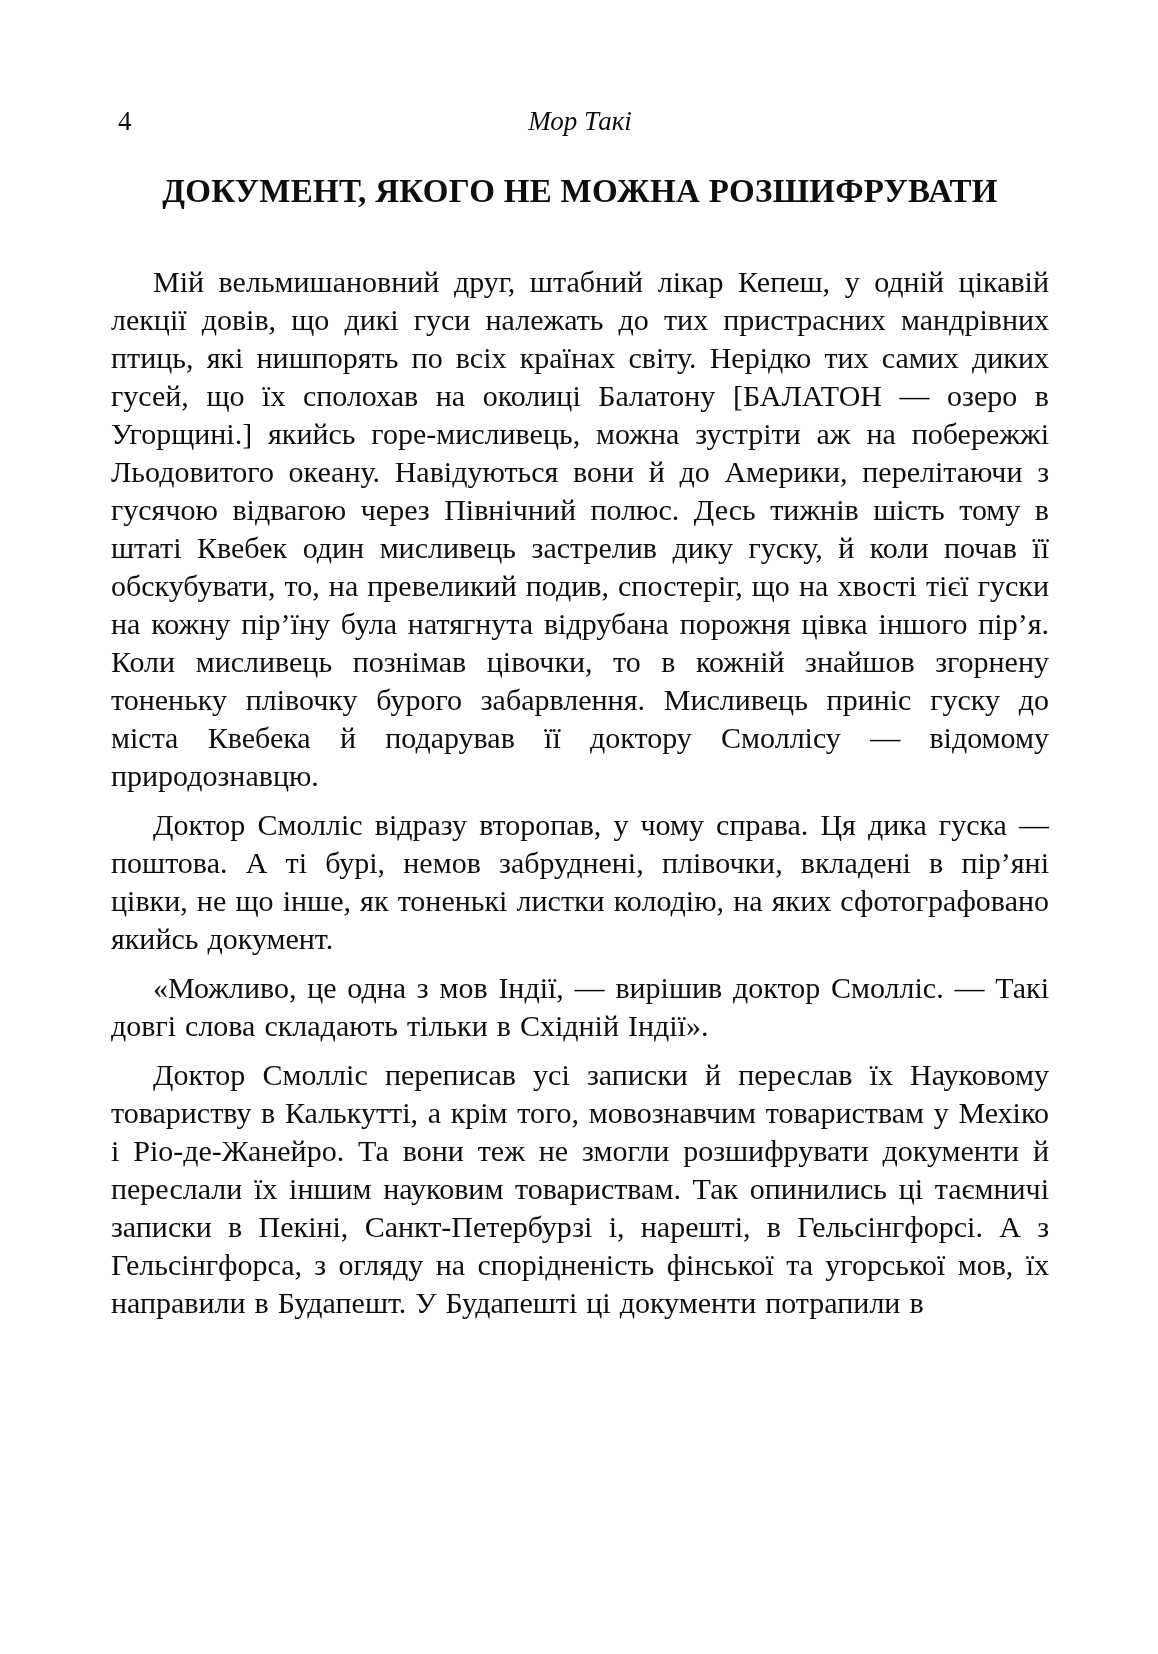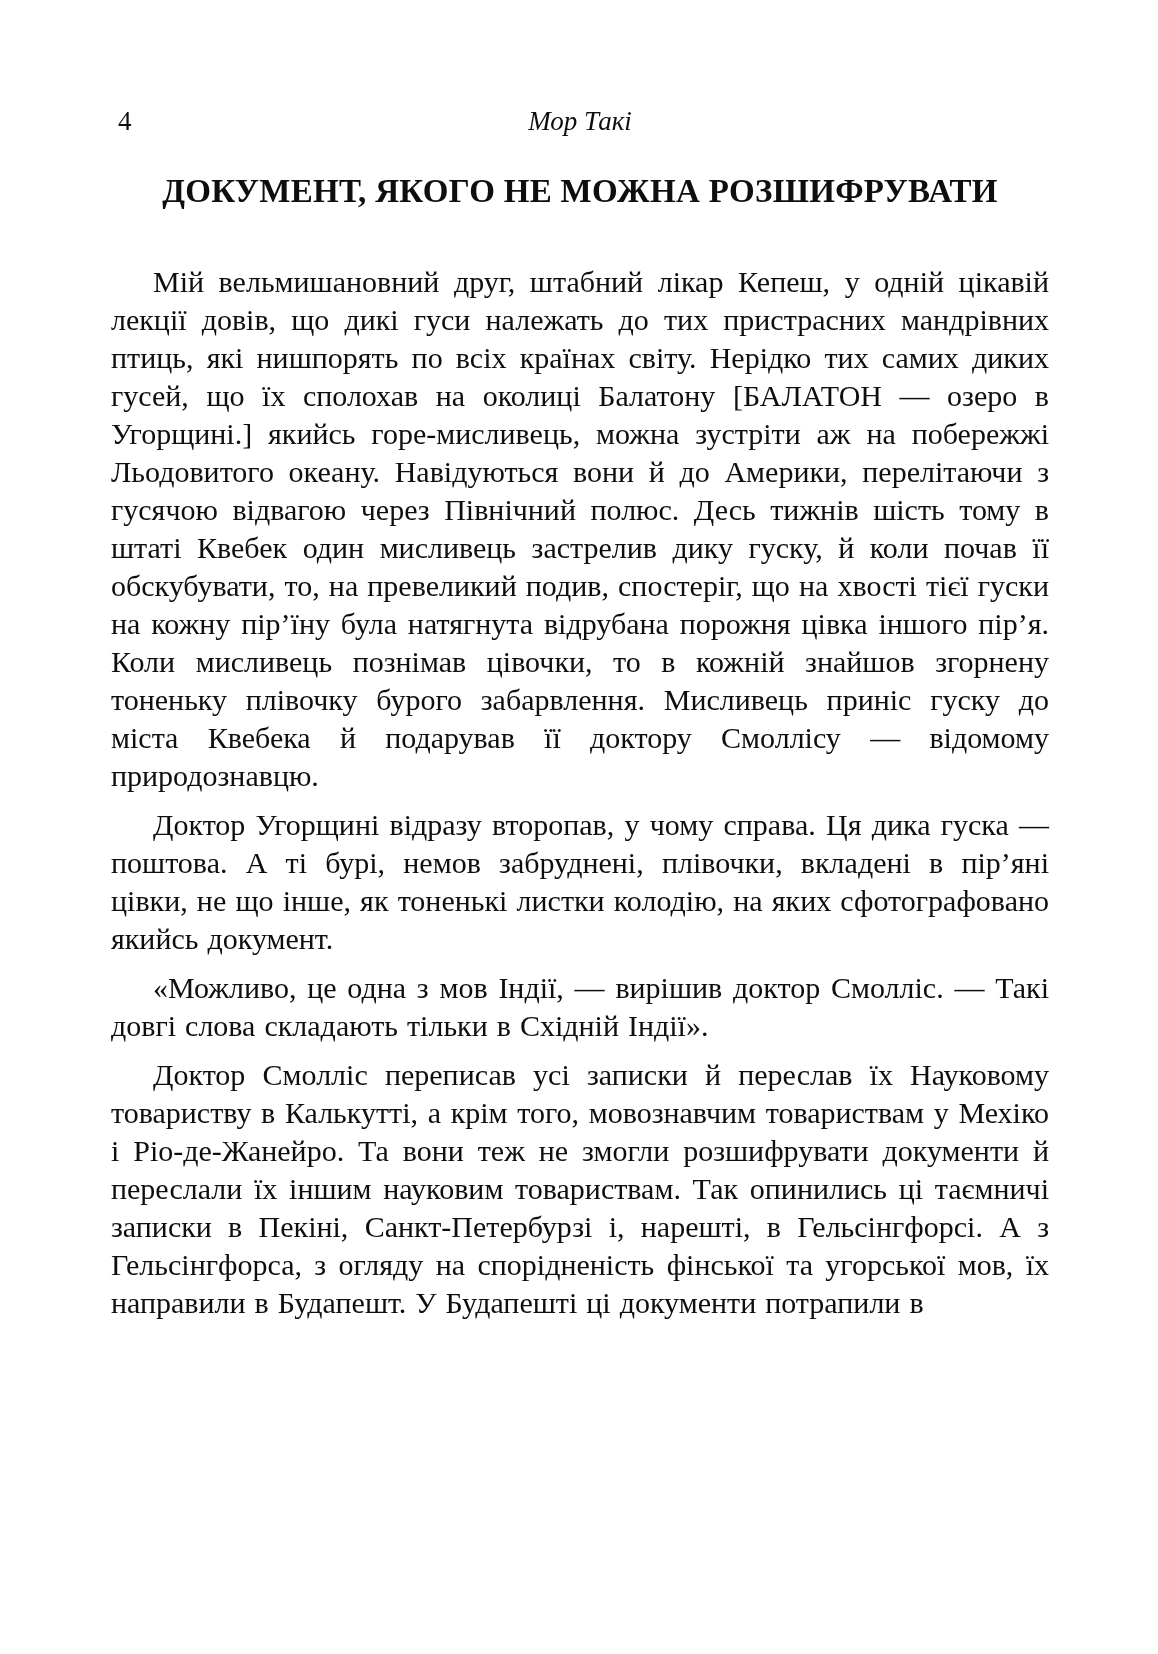--- a/index.html
+++ b/index.html
@@ -73,18 +73,18 @@
 
   <div class="running-head">
     <span class="page-num">4</span>
     <span class="head-title">Мор Такі</span>
   </div>
 
   <h1 class="chapter-title">ДОКУМЕНТ, ЯКОГО НЕ МОЖНА РОЗШИФРУВАТИ</h1>
 
   <div class="body-text">
       <p>Мій вельмишановний друг, штабний лікар Кепеш, у одній цікавій лекції довів, що дикі гуси належать до тих пристрасних мандрівних птиць, які нишпорять по всіх країнах світу. Нерідко тих самих диких гусей, що їх сполохав на околиці Балатону [БАЛАТОН — озеро в Угорщині.] якийсь горе-мисливець, можна зустріти аж на побережжі Льодовитого океану. Навідуються вони й до Америки, перелітаючи з гусячою відвагою через Північний полюс. Десь тижнів шість тому в штаті Квебек один мисливець застрелив дику гуску, й коли почав її обскубувати, то, на превеликий подив, спостеріг, що на хвості тієї гуски на кожну пір’їну була натягнута відрубана порожня цівка іншого пір’я. Коли мисливець познімав цівочки, то в кожній знайшов згорнену тоненьку плівочку бурого забарвлення. Мисливець приніс гуску до міста Квебека й подарував її доктору Смоллісу — відомому природознавцю.</p>
-      <p>Доктор Угорщині відразу второпав, у чому справа. Ця дика гуска — поштова. А ті бурі, немов забруднені, плівочки, вкладені в пір’яні цівки, не що інше, як тоненькі листки колодію, на яких сфотографовано якийсь документ.</p>
+      <p>Доктор Смолліс відразу второпав, у чому справа. Ця дика гуска — поштова. А ті бурі, немов забруднені, плівочки, вкладені в пір’яні цівки, не що інше, як тоненькі листки колодію, на яких сфотографовано якийсь документ.</p>
       <p>«Можливо, це одна з мов Індії, — вирішив доктор Смолліс. — Такі довгі слова складають тільки в Східній Індії».</p>
       <p>Доктор Смолліс переписав усі записки й переслав їх Науковому товариству в Калькутті, а крім того, мовознавчим товариствам у Мехіко і Ріо-де-Жанейро. Та вони теж не змогли розшифрувати документи й переслали їх іншим науковим товариствам. Так опинились ці таємничі записки в Пекіні, Санкт-Петербурзі і, нарешті, в Гельсінгфорсі. А з Гельсінгфорса, з огляду на спорідненість фінської та угорської мов, їх направили в Будапешт. У Будапешті ці документи потрапили в</p>
     </div>
 
 </div>
 
 </body></html>

